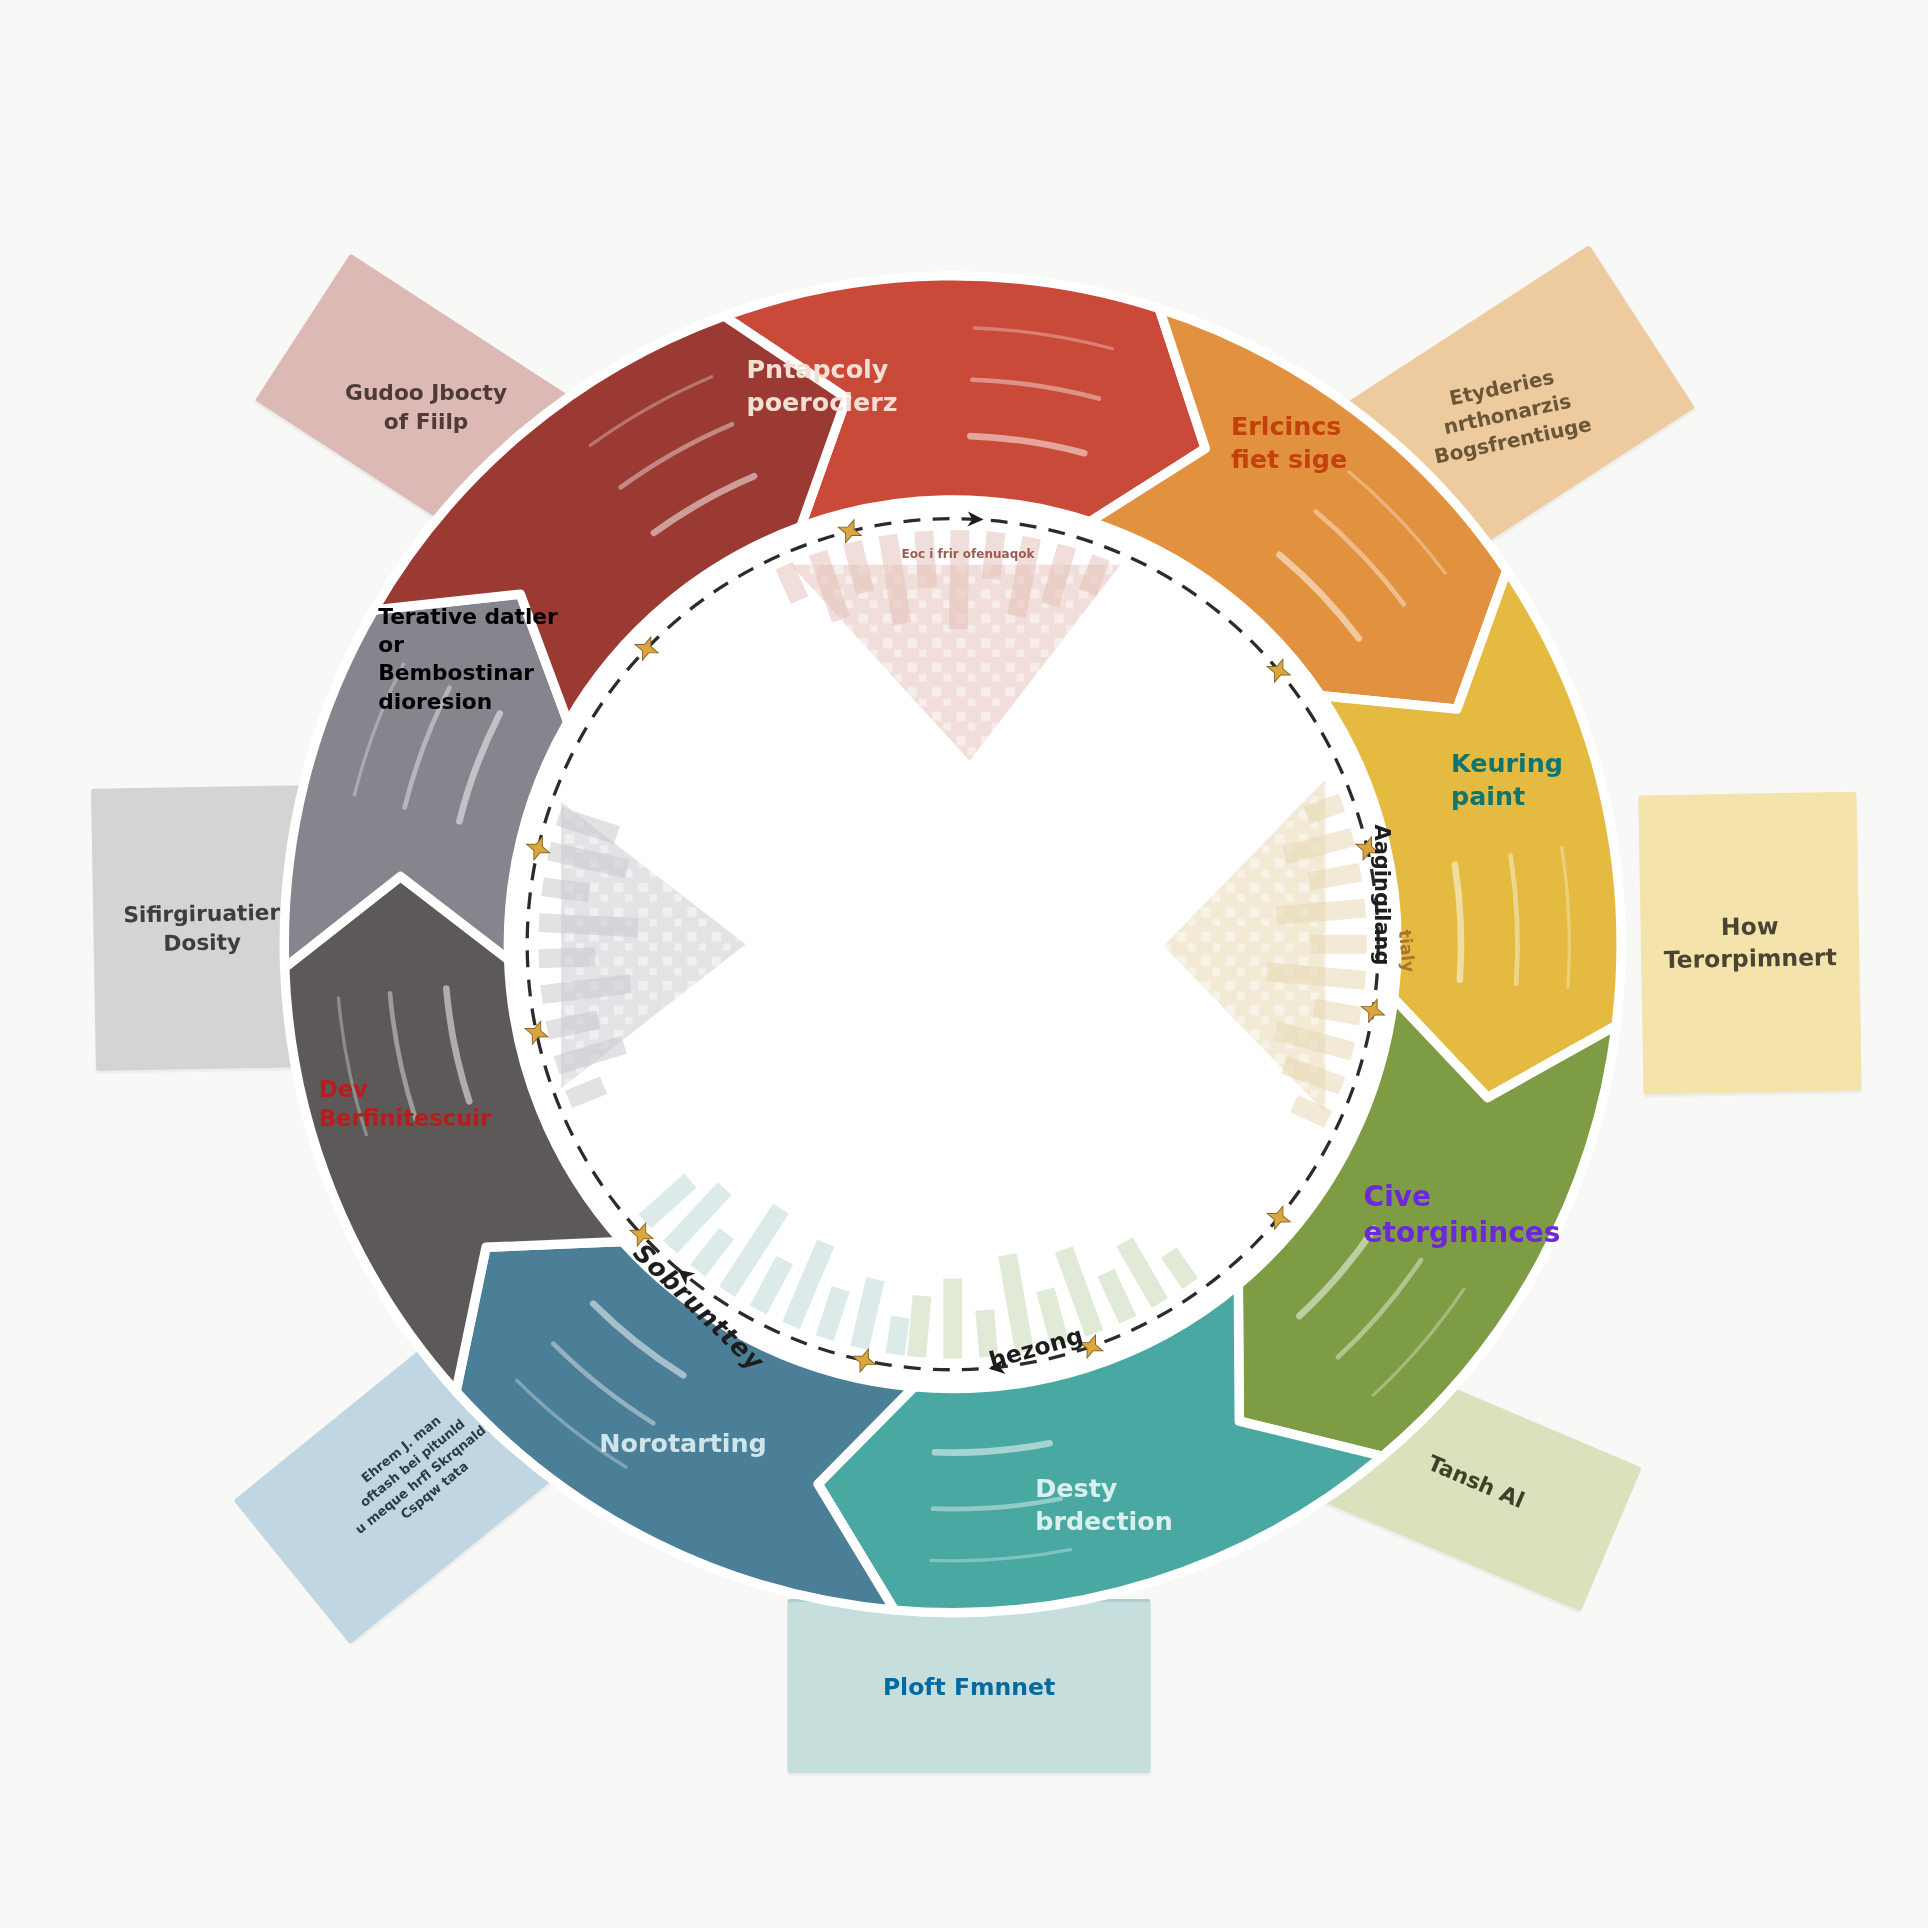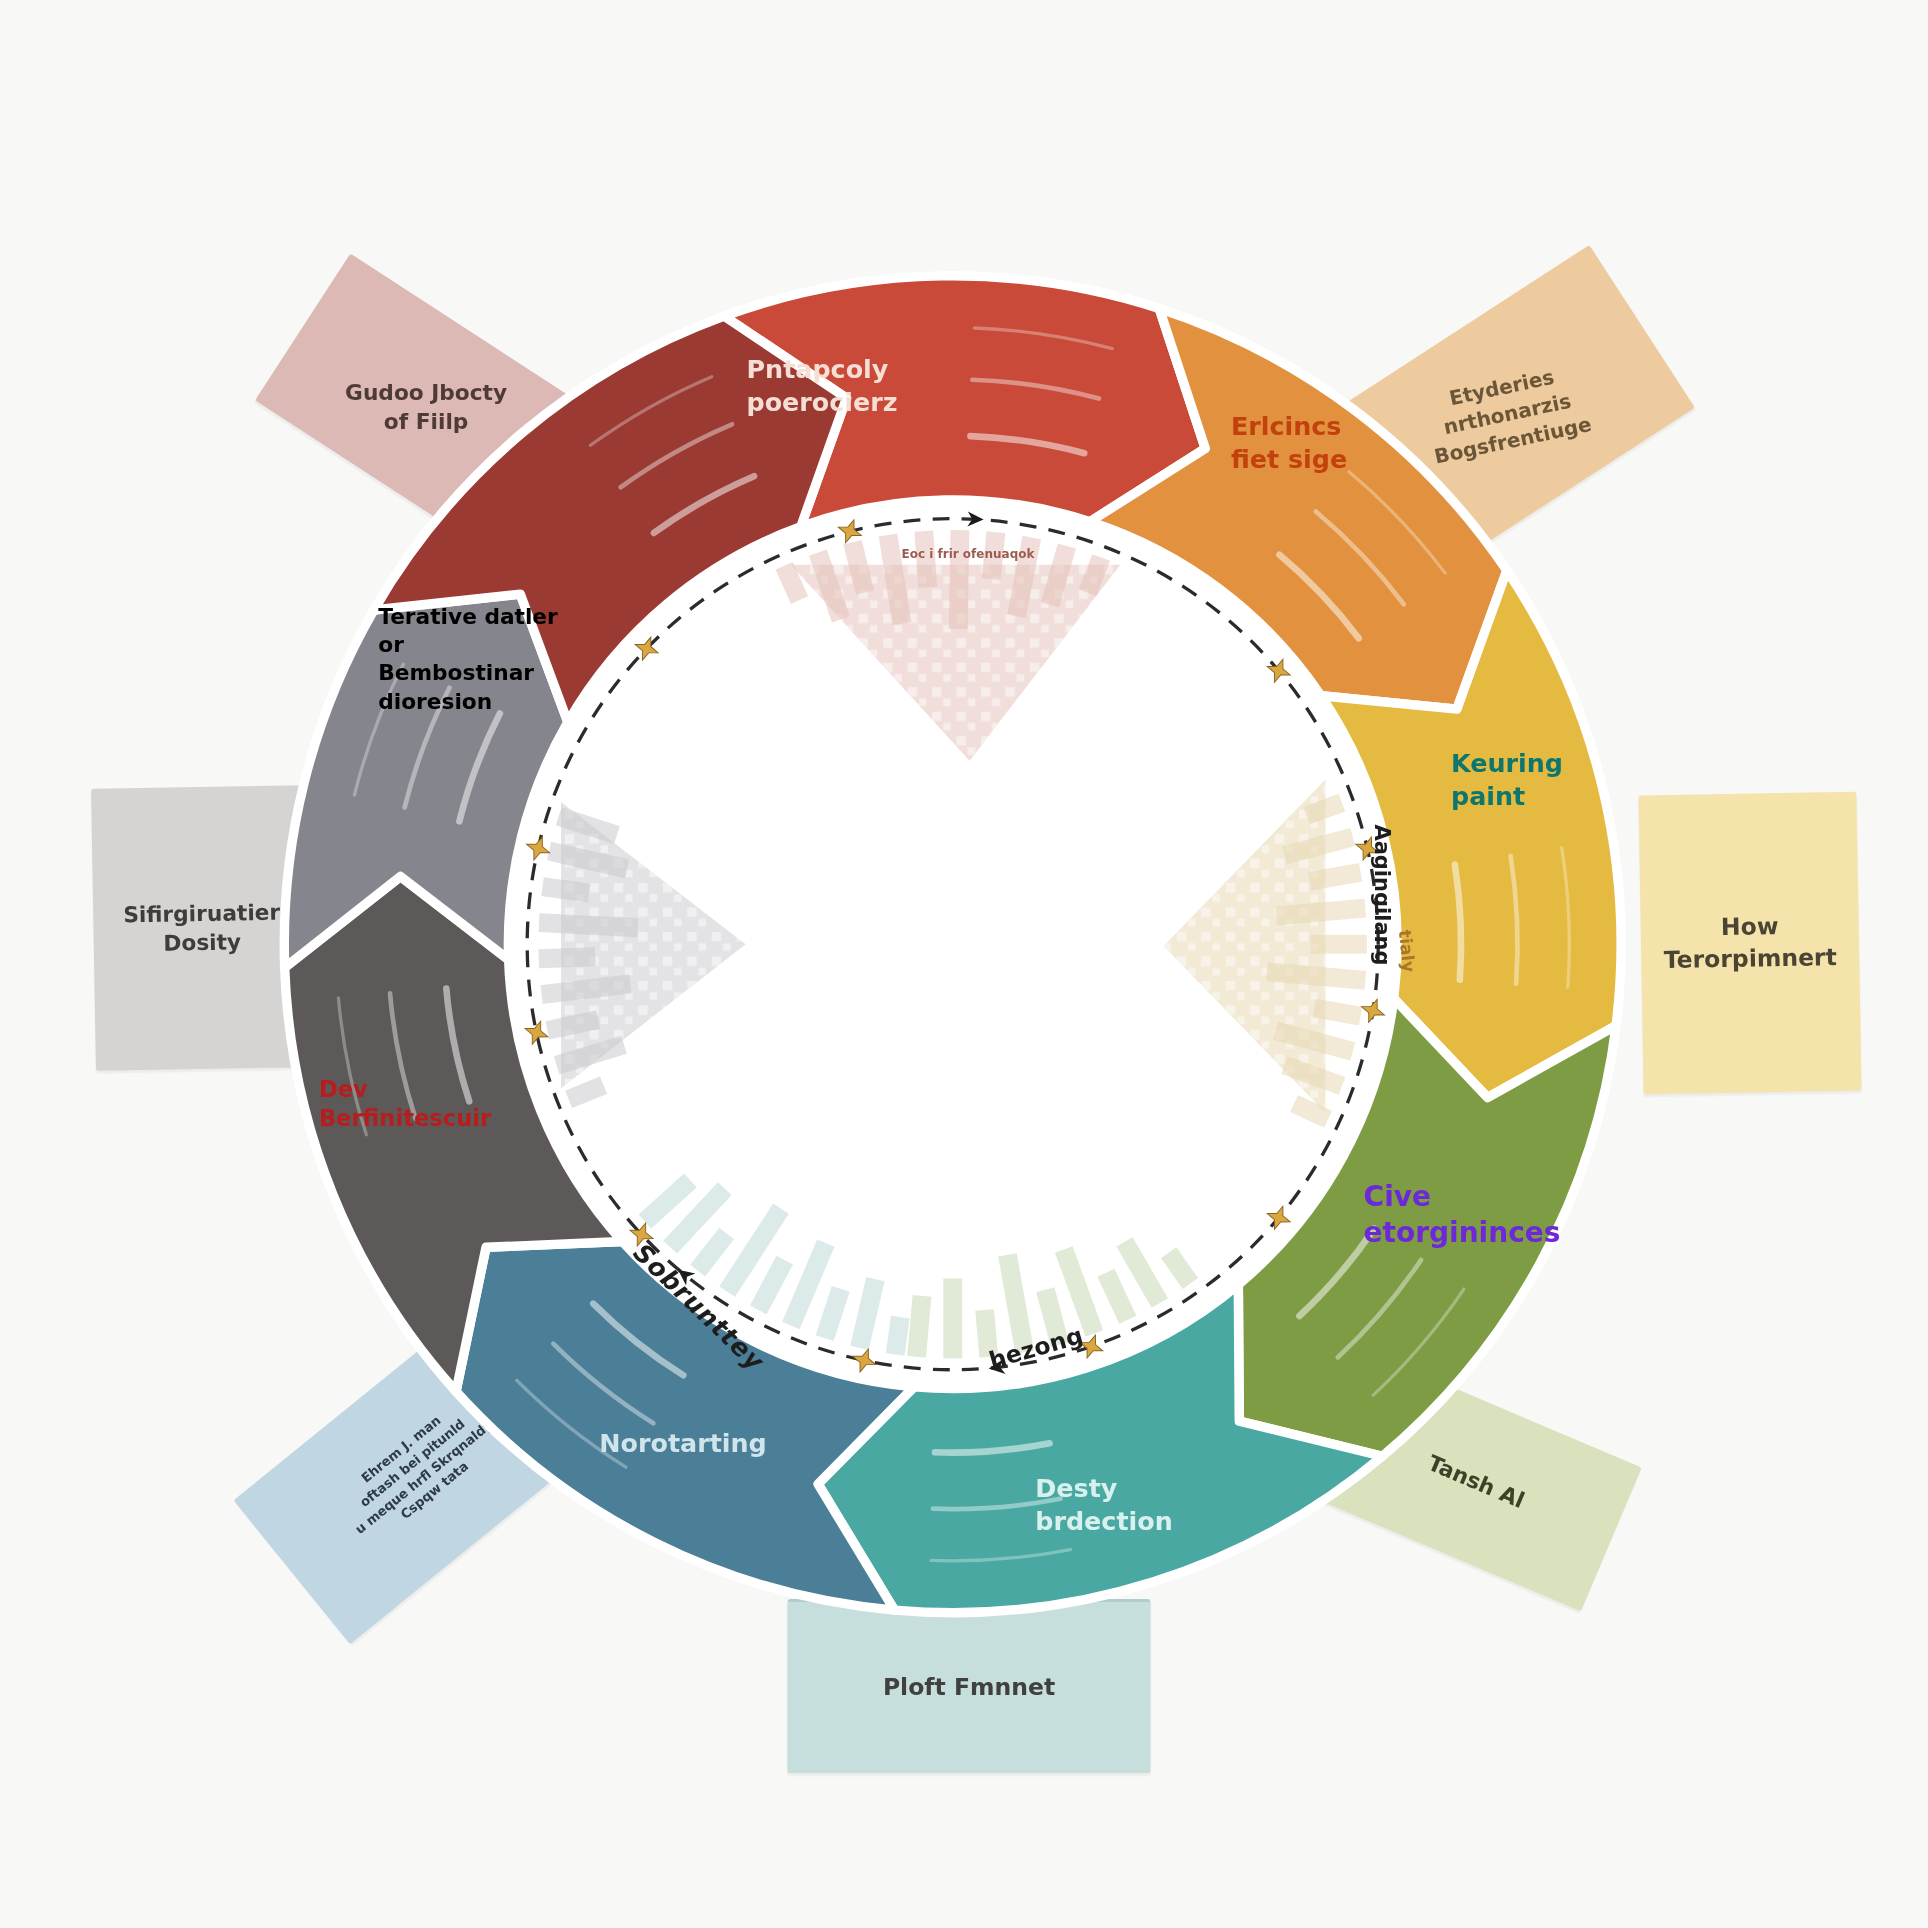--- a/index.html
+++ b/index.html
@@ -14,21 +14,21 @@
             transform:translate(-50%,-50%);color:#5d4436;font-size:23.5px;font-weight:bold;
             border-top:3.8px solid #e7b191;}
   .card-top-right{left:1507px;top:414px;width:322px;height:194px;background:#eecb9e;
             transform:translate(-50%,-50%) rotate(-33deg);color:#6b5638;font-size:20px;font-weight:bold;}
   .card-top-right .inner{transform:rotate(21deg);}
   .card-right{left:1750px;top:943px;width:218px;height:299px;background:#f4e4ab;
             transform:translate(-50%,-50%) rotate(-1deg);color:#4a4434;font-size:23.5px;font-weight:bold;}
   .card-bottom-right{left:1476px;top:1482px;width:294px;height:156px;background:#dae1bd;
             transform:translate(-50%,-50%) rotate(23deg);color:#3c4228;font-size:21.7px;font-weight:bold;}
   .card-bottom{left:969px;top:1686px;width:363px;height:171px;background:#c6dfdd;
-            transform:translate(-50%,-50%);color:#404040;font-size:23.5px;font-weight:bold;
+            transform:translate(-50%,-50%);color:#0369a1;font-size:23.5px;font-weight:bold;
             border-top:3.8px solid #aecfcd;align-items:center;}
   .card-bottom-left{left:418px;top:1470px;width:325px;height:185px;background:#c0d6e2;
             transform:translate(-50%,-50%) rotate(-39deg);color:#2e3a44;font-size:13px;font-weight:bold;}
   .card-left{left:202px;top:928px;width:217px;height:282px;background:#d6d4d2;
             transform:translate(-50%,-50%) rotate(-1deg);color:#3f3d3c;font-size:21.7px;font-weight:bold;}
   .card-top-left{left:426px;top:407px;width:294px;height:175px;background:#dcb9b4;
             transform:translate(-50%,-50%) rotate(33deg);color:#4e3a36;font-size:21.7px;font-weight:bold;}
   .card-top-left .inner{transform:rotate(-33deg);}
   
   #wheel-svg{position:absolute;left:0;top:0;z-index:2;}

